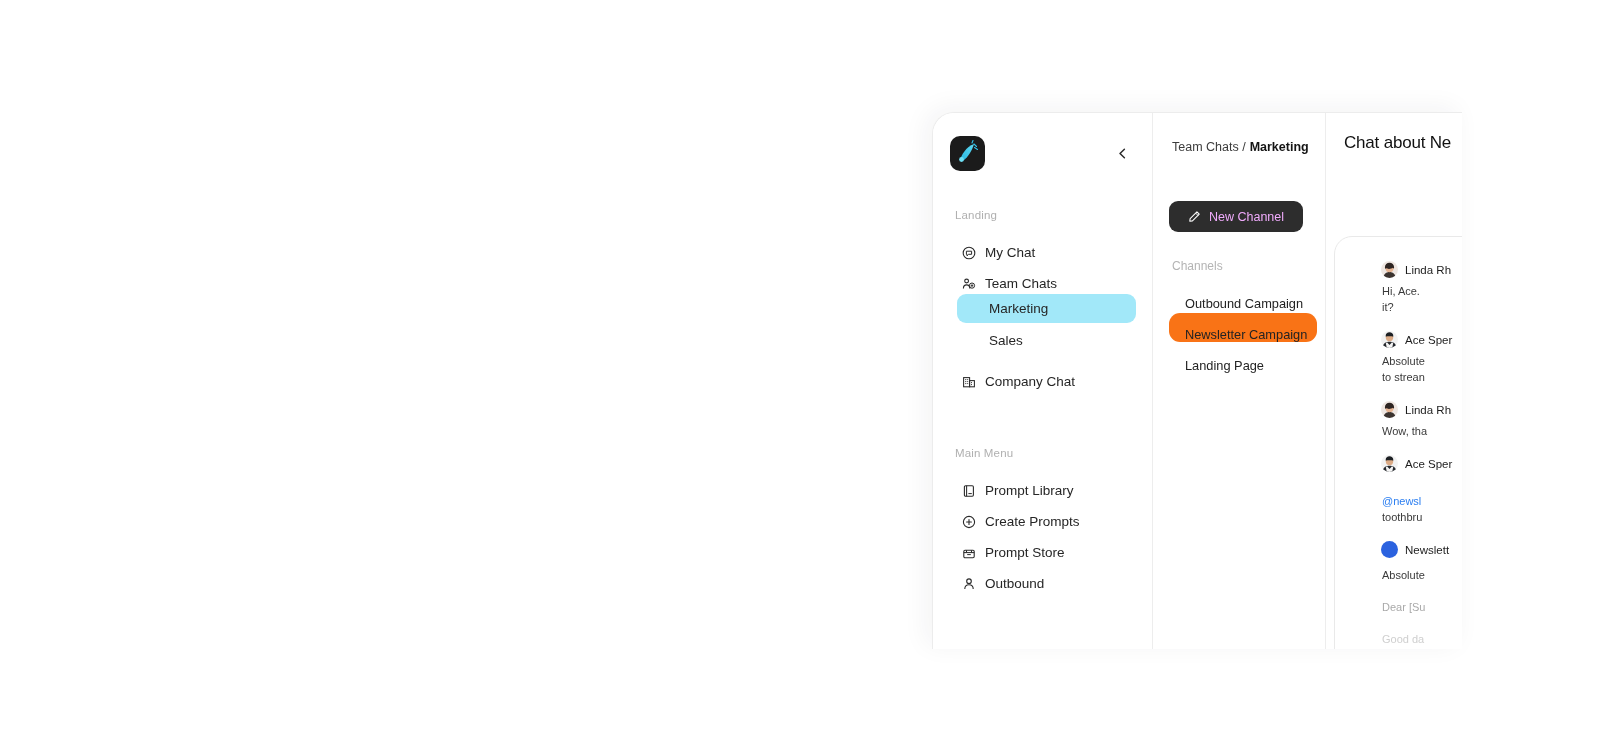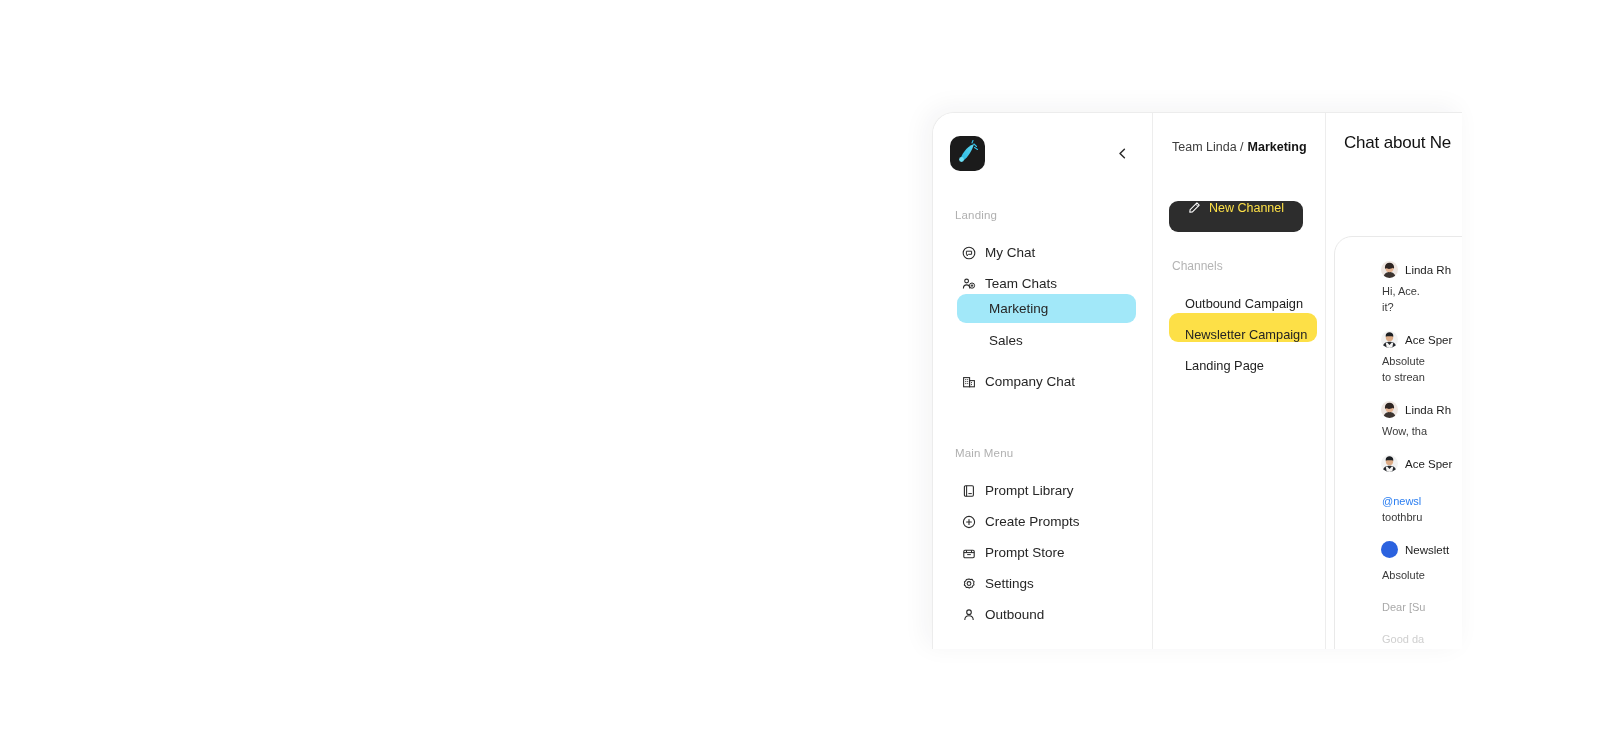--- a/index.html
+++ b/index.html
@@ -175,24 +175,24 @@
     white-space: nowrap;
   }
   .breadcrumb .crumb-current { font-weight: 700; color: #141414; }
 
   .new-channel-btn {
     margin: 42px 0 0 16px;
     width: 134px;
     height: 31px;
     background: #2d2d2d;
     border-radius: 9px;
-    color: #fde047;
+    color: #f0abfc;
     font-size: 12.5px;
     display: flex;
-    align-items: flex-start;
+    align-items: center;
     justify-content: center;
     gap: 8px;
     cursor: pointer;
     border: none;
     font-family: inherit;
   }
 
   .channels-label {
     font-size: 12px;
     color: #b4b4b4;
@@ -206,21 +206,21 @@
     height: 29px;
     display: flex;
     align-items: flex-end;
     padding-left: 16px;
     font-size: 12.8px;
     color: #232323;
     border-radius: 9px;
     cursor: pointer;
     white-space: nowrap;
   }
-  .channel-item.active { background: #fde047; }
+  .channel-item.active { background: #f97316; border-radius: 11px; }
 
   
   .chat-col {
     flex: 1 1 auto;
     height: 100%;
     padding: 20px 0 0 14px;
     position: relative;
     overflow: hidden;
   }
 
@@ -388,45 +388,36 @@
           <svg width="14" height="14" viewBox="0 0 14 14" aria-hidden="true">
             <rect x="1.8" y="4.2" width="10.4" height="7.6" rx="1.2" fill="none" stroke="#2a2a2a" stroke-width="1.1"></rect>
             <path d="M1.8 6.6 h10.4" stroke="#2a2a2a" stroke-width="1.05"></path>
             <path d="M4.5 4.2 v2.4 M9.5 4.2 v2.4" stroke="#2a2a2a" stroke-width="1.05"></path>
             <path d="M5.2 8.6 h3.6" stroke="#2a2a2a" stroke-width="1"></path>
           </svg>
         </span>
         <span>Prompt Store</span>
       </div>
 
-      <div class="nav-item">
-        <span class="ico">
-          <svg width="14" height="14" viewBox="0 0 14 14" aria-hidden="true">
-            <path d="M7 1.9 L8.5 2.6 L10.1 2.2 L10.9 3.6 L12.1 4.7 L11.6 6.2 L12 7.8 L10.8 8.7 L10.1 10.2 L8.5 10.2 L7.2 11.1 L5.9 10.3 L4.3 10.4 L3.5 9 L2.3 8 L2.8 6.4 L2.4 4.9 L3.7 4 L4.4 2.5 Z" fill="none" stroke="#2a2a2a" stroke-width="1.05" stroke-linejoin="round"></path>
-            <circle cx="7" cy="6.5" r="1.9" fill="none" stroke="#2a2a2a" stroke-width="1.05"></circle>
-          </svg>
-        </span>
-        <span>Settings</span>
-      </div>
 
       <div class="nav-item">
         <span class="ico">
           <svg width="14" height="14" viewBox="0 0 14 14" aria-hidden="true">
             <circle cx="7" cy="4.2" r="2.3" fill="none" stroke="#2a2a2a" stroke-width="1.1"></circle>
             <path d="M2.8 12 c0-2.6 1.9-4.3 4.2-4.3 s4.2 1.7 4.2 4.3" fill="none" stroke="#2a2a2a" stroke-width="1.1"></path>
           </svg>
         </span>
         <span>Outbound</span>
       </div>
     </nav>
 
     <div class="channel-col">
 
       <div class="breadcrumb">
-        <span>Team Linda /</span>
+        <span>Team Chats /</span>
         <span class="crumb-current">Marketing</span>
       </div>
 
       <button class="new-channel-btn">
         <span style="display:flex;">
           <svg width="13" height="13" viewBox="0 0 14 14" aria-hidden="true">
             <path d="M9.6 1.9 L12.1 4.4 L4.8 11.7 L1.9 12.1 L2.3 9.2 Z" fill="none" stroke="#ffffff" stroke-width="1.15" stroke-linejoin="round"></path>
             <path d="M8.2 3.3 L10.7 5.8" stroke="#ffffff" stroke-width="1.05"></path>
           </svg>
         </span>

